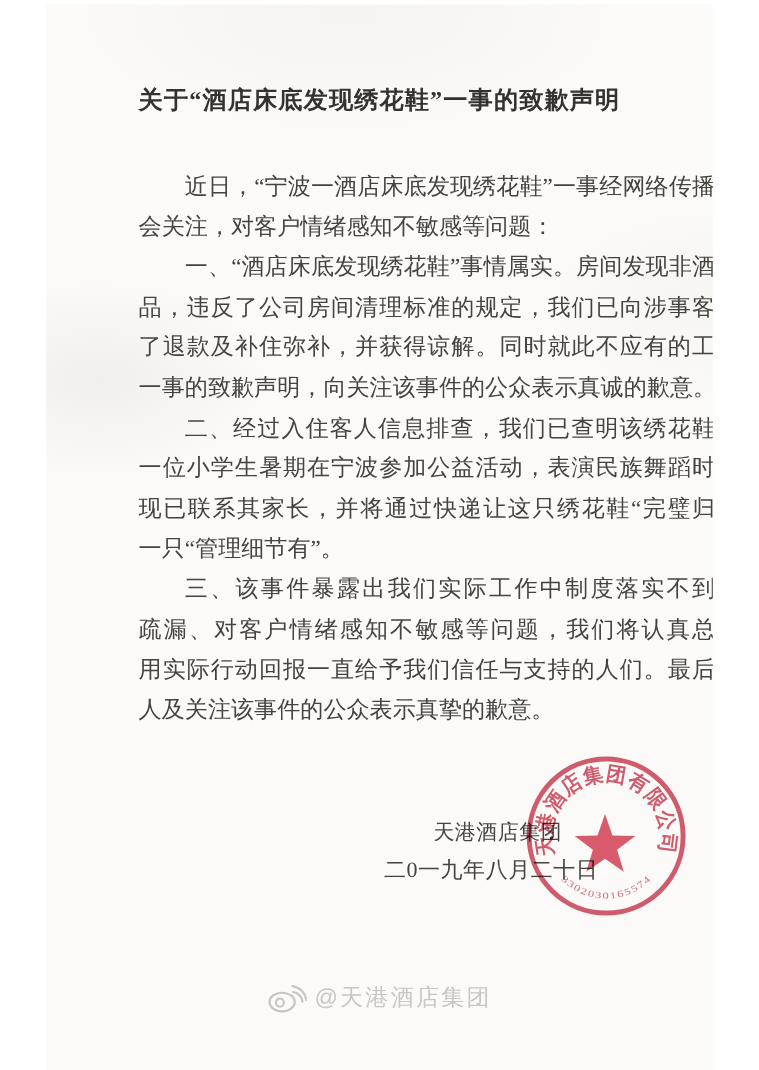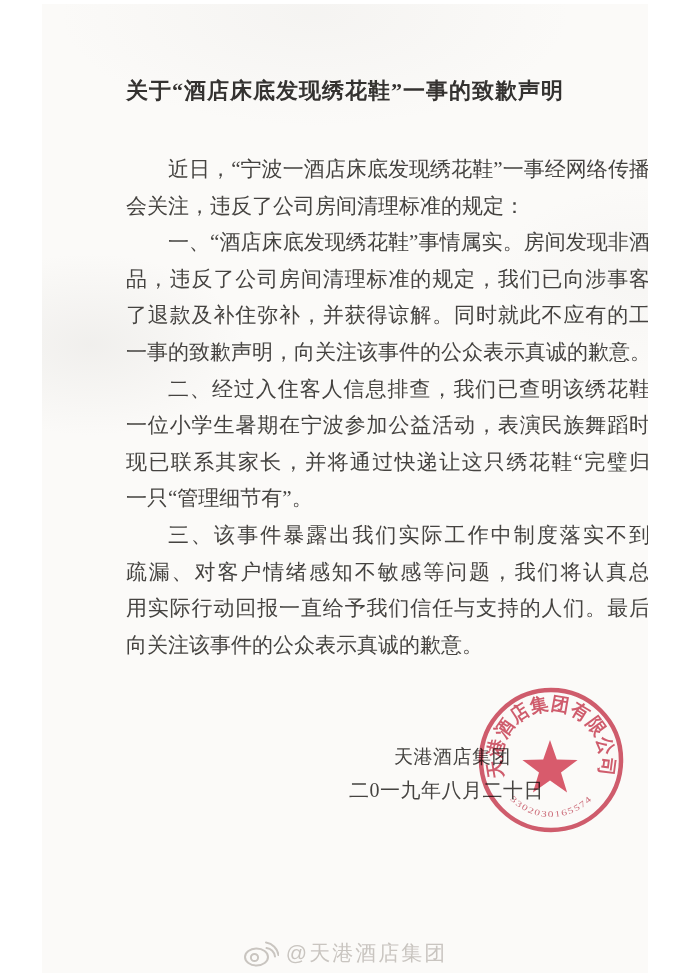--- a/index.html
+++ b/index.html
@@ -64,21 +64,21 @@
     position:absolute;
     left:429px;top:676px;
     width:160px;height:160px;
     mix-blend-mode:multiply;
     filter:blur(.45px);
     opacity:.92;
     z-index:3;
   }
   .footer-mark{
     position:absolute;
-    left:0;right:0;top:934px;
+    left:0;right:0;top:888px;
     display:flex;
     justify-content:center;
     align-items:center;
     gap:7px;
     color:#c9c5c0;
   }
   .footer-mark .wm-text{
     font-size:21px;
     letter-spacing:2px;
     font-family:"Liberation Sans","DejaVu Sans",sans-serif;
@@ -86,33 +86,33 @@
 </style>
 </head>
 <body>
 
 <div class="page">
 
   <div class="doc-title">关于“酒店床底发现绣花鞋”一事的致歉声明</div>
 
   <div class="doc-body">
       <div class="doc-line indent full">近日，“宁波一酒店床底发现绣花鞋”一事经网络传播后引发社</div>
-      <div class="doc-line">会关注，违反了公司房间清理标准的规定：</div>
+      <div class="doc-line">会关注，对客户情绪感知不敏感等问题：</div>
       <div class="doc-line indent full">一、“酒店床底发现绣花鞋”事情属实。房间发现非酒店配置物</div>
       <div class="doc-line full">品，违反了公司房间清理标准的规定，我们已向涉事客人致歉并安排</div>
       <div class="doc-line full">了退款及补住弥补，并获得谅解。同时就此不应有的工作失误及因此</div>
       <div class="doc-line">一事的致歉声明，向关注该事件的公众表示真诚的歉意。</div>
       <div class="doc-line indent full">二、经过入住客人信息排查，我们已查明该绣花鞋系贵州黔西南</div>
       <div class="doc-line full">一位小学生暑期在宁波参加公益活动，表演民族舞蹈时的穿着用鞋。</div>
       <div class="doc-line full">现已联系其家长，并将通过快递让这只绣花鞋“完璧归赵”，和另外</div>
       <div class="doc-line">一只“管理细节有”。</div>
       <div class="doc-line indent full">三、该事件暴露出我们实际工作中制度落实不到位、管理细节有</div>
       <div class="doc-line full">疏漏、对客户情绪感知不敏感等问题，我们将认真总结、狠抓落实，</div>
       <div class="doc-line full">用实际行动回报一直给予我们信任与支持的人们。最后再次向涉事客</div>
-      <div class="doc-line">向关注该事件的公众表示真诚的歉意。</div>
+      <div class="doc-line">人及关注该事件的公众表示真挚的歉意。</div>
     </div>
 
   <div class="sig-company">天港酒店集团</div>
 
   <div class="sig-date">二0一九年八月二十日</div>
 
   <svg class="seal" viewBox="0 0 160 160">
     <defs>
       <path id="ringPath" d="M 33,97.1 A 50,50 0 1 1 127,97.1" fill="none"></path>
       <path id="numPath" d="M 36.3,116.6 A 57,57 0 0 0 123.7,116.6" fill="none"></path>

